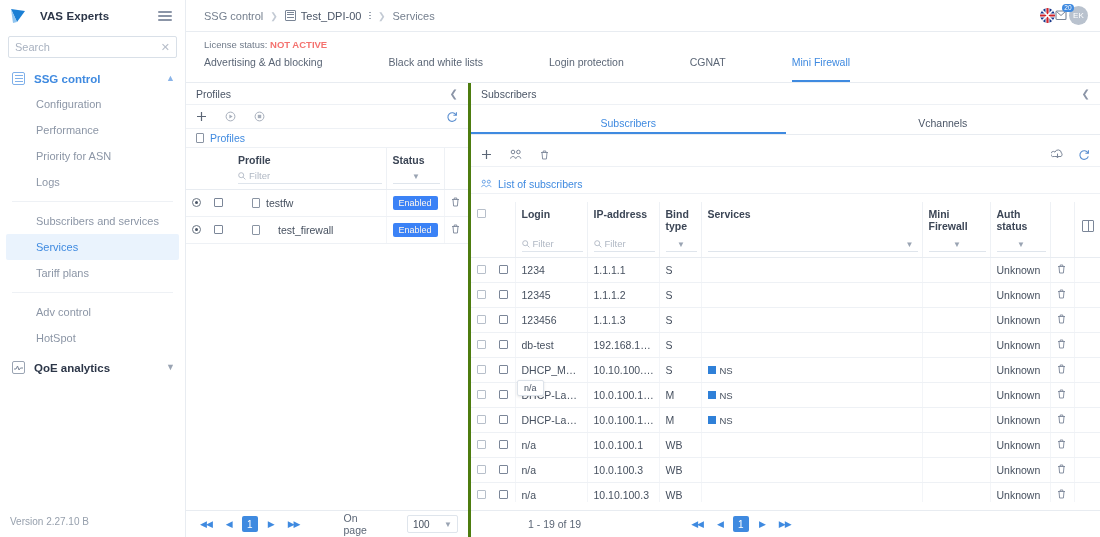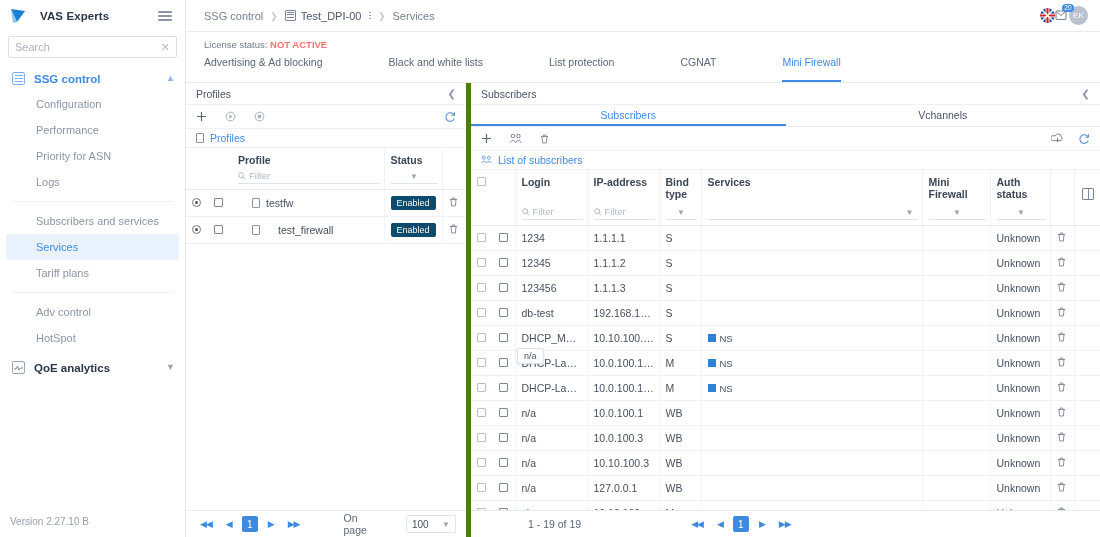--- a/index.html
+++ b/index.html
@@ -112,21 +112,21 @@
   .tab {
     font-size: 10.5px; color: #6c7policy; padding: 0 0 7px 0; margin-right: 66px; cursor: pointer;
     color: #5b6676; white-space: nowrap;
   }
   .tab.active { color: #3f8ae0; border-bottom: 2px solid #3f8ae0; }
 
   .panels { flex: 1; display: flex; min-height: 0; }
 
   
   .panel-profiles {
-    width: 285px; flex: 0 0 285px; border-right: 5px solid #4d7c0f;
+    width: 285px; flex: 0 0 285px; border-right: 3px solid #4d7c0f;
     display: flex; flex-direction: column; min-height: 0;
   }
   .panel-head {
     height: 22px; display: flex; align-items: center; padding: 0 10px;
     font-size: 10.5px; color: #4a5566; border-bottom: 1px solid #eef1f5;
   }
   .collapse-chev { margin-left: auto; color: #8b95a7; font-size: 10px; cursor: pointer; }
   .panel-toolbar {
     height: 24px; display: flex; align-items: center; gap: 18px; padding: 0 10px;
     border-bottom: 1px solid #eef1f5;
@@ -174,27 +174,27 @@
     content: ''; position: absolute; left: 2px; top: 0px; width: 3px; height: 6px;
     border: solid #5a6personal; border-width: 0 1.2px 1.2px 0; transform: rotate(40deg);
     border-color: #6b7684;
   }
   .chk.empty { border-color: #b7bfca; }
   .doc-icon {
     width: 8px; height: 10px; border: 1.1px solid #8a94a3; border-radius: 1px; display: inline-block;
     position: relative; flex: 0 0 8px;
   }
   .badge-enabled {
-    background: #0c4a6e; color: #fff8ee; font-size: 9px; padding: 2px 6px; border-radius: 2px;
+    background: #3b82f6; color: #fff8ee; font-size: 9px; padding: 2px 6px; border-radius: 2px;
     display: inline-block; line-height: 10px;
   }
   .trash { cursor: pointer; color: #7b8698; }
 
   
-  .panel-subs { flex: 1; display: flex; flex-direction: column; min-width: 0; }
+  .panel-subs { flex: 1; display: flex; flex-direction: column; min-width: 0; gap: 8px; }
   .subtabs { display: flex; border-bottom: 1px solid #e8ecf1; height: 22px; }
   .subtab {
     flex: 1; text-align: center; font-size: 10.5px; color: #4a5566; cursor: pointer;
     line-height: 20px;
   }
   .subtab.active { color: #3f8ae0; border-bottom: 2px solid #3f8ae0; }
 
   .subs-table-wrap { flex: 1; overflow: hidden; position: relative; }
   .ns-chip { display: inline-flex; align-items: center; gap: 4px; font-size: 9.5px; color: #46505f; }
   .ns-sq { width: 8px; height: 8px; background: #2f80d8; display: inline-block; }
@@ -343,21 +343,21 @@
     </div>
 
     <div class="license">
       <span>License status:</span>
       <span class="val">NOT ACTIVE</span>
     </div>
 
     <div class="tabs">
       <div class="tab">Advertising &amp; Ad blocking</div>
       <div class="tab">Black and white lists</div>
-      <div class="tab">List protection</div>
+      <div class="tab">Login protection</div>
       <div class="tab">CGNAT</div>
       <div class="tab active">Mini Firewall</div>
     </div>
 
     <div class="panels">
 
       <section class="panel-profiles">
         <div class="panel-head">
           <span>Profiles</span>
           <span class="collapse-chev">❮</span>

